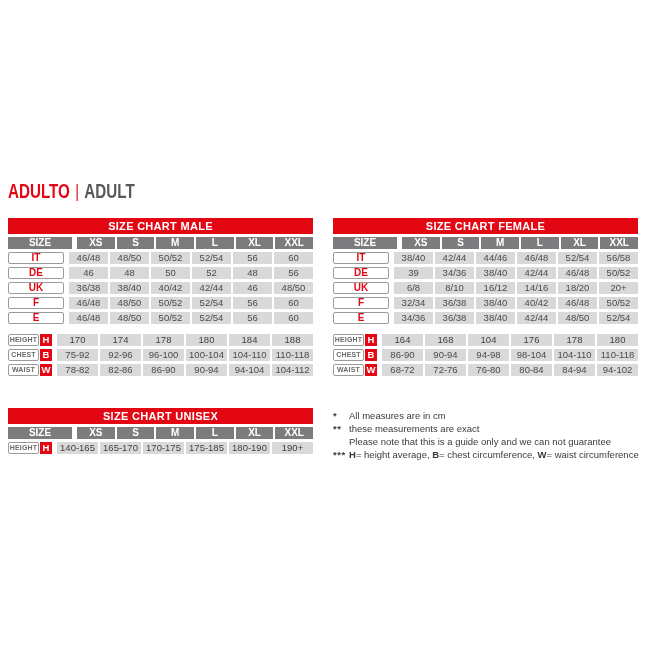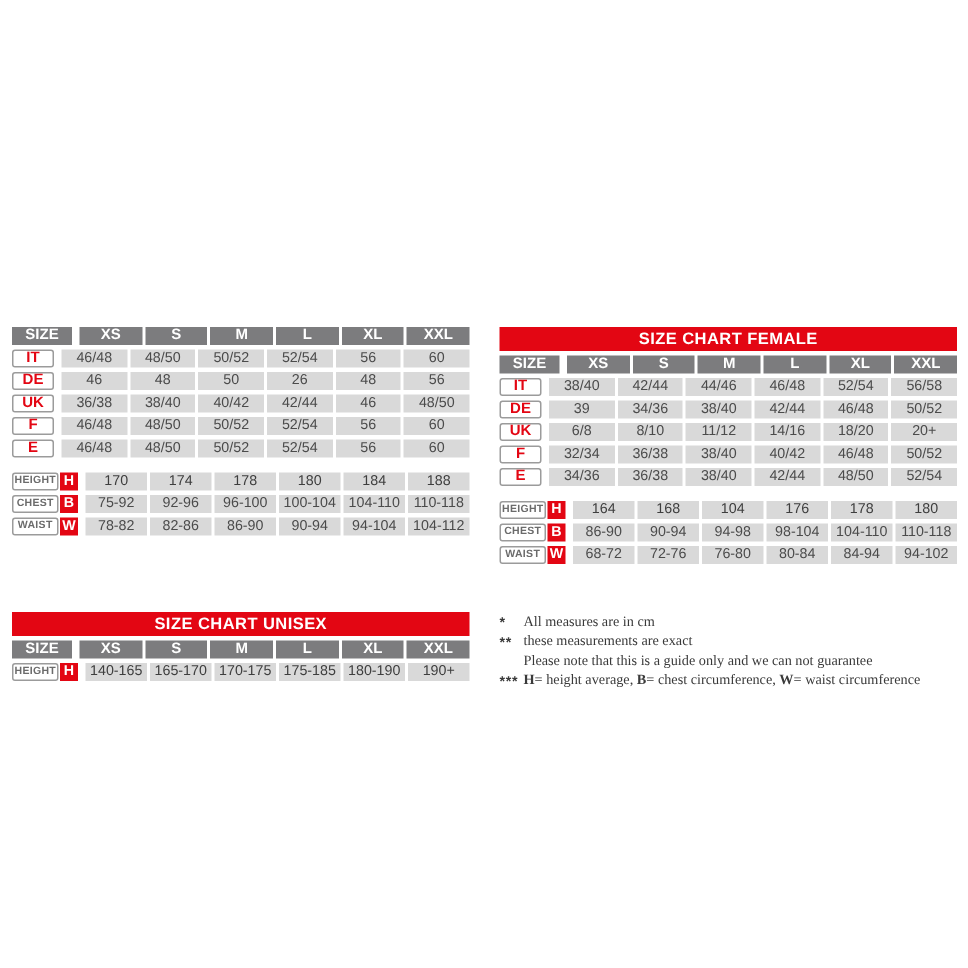--- a/index.html
+++ b/index.html
@@ -28,29 +28,29 @@
   #table-unisex { left:8px;   top:408px; }
 
   .tbl-title {
     height:16px; line-height:16px; background:var(--red); color:#fff;
     font-size:11px; font-weight:bold; text-align:center; letter-spacing:.3px;
     margin-bottom:3px;
   }
   .row { display:flex; height:12px; margin-bottom:3px; }
   .row.measure-gap { margin-top:10px; }
 
-  .cell-label { flex:none; width:40px; margin-right:3px; text-align:center; }
+  .cell-label { flex:none; width:64px; margin-right:3px; text-align:center; }
   .cell-data  {
     flex:1; margin-left:2px; background:var(--cell); color:var(--celltext);
     font-size:9.5px; line-height:12px; text-align:center;
   }
   .cell-head { background:var(--hdr) !important; color:#fff !important; font-weight:bold; font-size:10px; line-height:12px; }
 
   .cell-country {
-    flex:none; width:28px; margin-right:3px; background:#fff;
+    flex:none; width:56px; margin-right:3px; background:#fff;
     border:1px solid #9b9b9b; border-radius:2px; color:var(--red);
     font-weight:bold; font-size:10px; line-height:10px; text-align:center;
   }
 
   .measure-label { flex:none; width:44px; margin-right:3px; display:flex; }
   .measure-name {
     width:31px; background:#fff; border:1px solid #9b9b9b; border-radius:2px;
     color:#6b6b6b; font-weight:bold; font-size:7px; line-height:10px; text-align:center;
     letter-spacing:.2px;
   }
@@ -58,30 +58,38 @@
     width:12px; margin-left:1px; background:var(--red); color:#fff;
     font-weight:bold; font-size:9.5px; line-height:12px; text-align:center;
   }
   .row.bold .cell-data { font-weight:normal; color:#3e3e3e; }
 
   
   #footnotes { position:absolute; left:333px; top:409px; width:312px; color:#3a3a3a; font-size:9.5px; }
   .note { display:flex; }
   .note-marker { flex:none; width:16px; font-weight:bold; line-height:13px; letter-spacing:.5px; }
   .note-text { flex:1; }
-  .note-line { line-height:13px; white-space:nowrap;font-family:Liberation Serif, serif; }
+  .note-line { line-height:13px; white-space:nowrap; }
   .seg-b { font-weight:bold; }
 </style>
 </head>
 <body>
 
 <div id="canvas" style="--red: #e30613; --hdr: #7c7c7e; --cell: #d9d9d9; --celltext: #4b4b4b;">
 
+  <div id="page-title">
+    <div class="title-inner">
+      <span class="t-red">ADULTO</span>
+      <span class="t-sep">|</span>
+      <span class="t-gray">ADULT</span>
+    </div>
+  </div>
 
   <div id="table-male" class="size-table">
+      <div class="tbl-title">SIZE CHART MALE</div>
       <div class="row header">
         <div class="cell-label cell-head">SIZE</div>
         <div class="cell-data cell-head">XS</div>
         <div class="cell-data cell-head">S</div>
         <div class="cell-data cell-head">M</div>
         <div class="cell-data cell-head">L</div>
         <div class="cell-data cell-head">XL</div>
         <div class="cell-data cell-head">XXL</div>
       </div>
       <div class="row">
@@ -91,21 +99,21 @@
         <div class="cell-data">50/52</div>
         <div class="cell-data">52/54</div>
         <div class="cell-data">56</div>
         <div class="cell-data">60</div>
       </div>
       <div class="row">
         <div class="cell-country">DE</div>
         <div class="cell-data">46</div>
         <div class="cell-data">48</div>
         <div class="cell-data">50</div>
-        <div class="cell-data">26</div>
+        <div class="cell-data">52</div>
         <div class="cell-data">48</div>
         <div class="cell-data">56</div>
       </div>
       <div class="row">
         <div class="cell-country">UK</div>
         <div class="cell-data">36/38</div>
         <div class="cell-data">38/40</div>
         <div class="cell-data">40/42</div>
         <div class="cell-data">42/44</div>
         <div class="cell-data">46</div>
@@ -192,21 +200,21 @@
         <div class="cell-data">34/36</div>
         <div class="cell-data">38/40</div>
         <div class="cell-data">42/44</div>
         <div class="cell-data">46/48</div>
         <div class="cell-data">50/52</div>
       </div>
       <div class="row">
         <div class="cell-country">UK</div>
         <div class="cell-data">6/8</div>
         <div class="cell-data">8/10</div>
-        <div class="cell-data">11/12</div>
+        <div class="cell-data">16/12</div>
         <div class="cell-data">14/16</div>
         <div class="cell-data">18/20</div>
         <div class="cell-data">20+</div>
       </div>
       <div class="row">
         <div class="cell-country">F</div>
         <div class="cell-data">32/34</div>
         <div class="cell-data">36/38</div>
         <div class="cell-data">38/40</div>
         <div class="cell-data">40/42</div>

